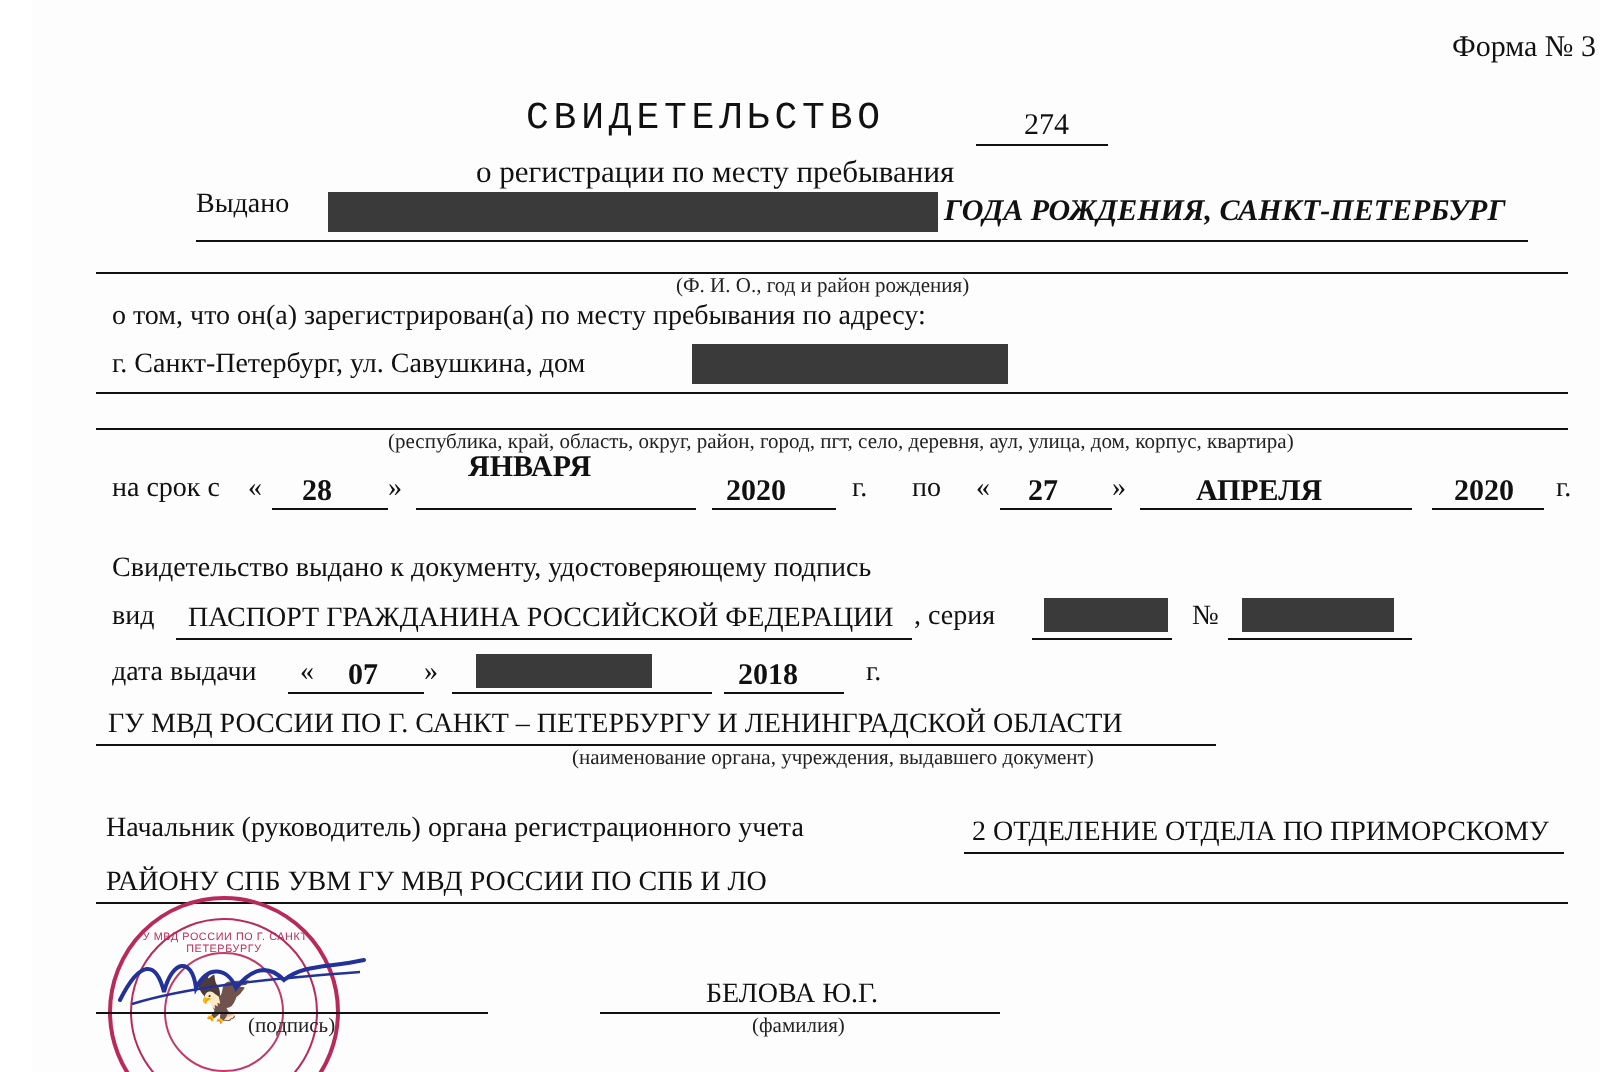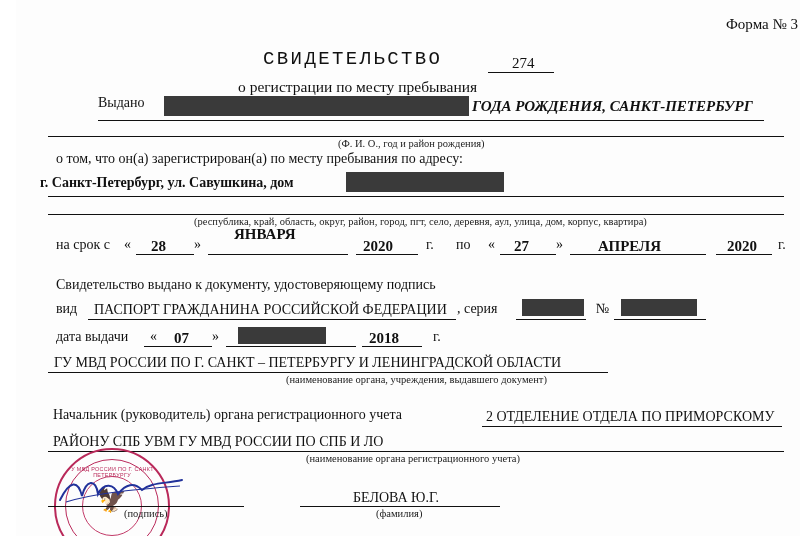--- a/index.html
+++ b/index.html
@@ -130,21 +130,21 @@
   <div class="lbl" style="left:82px; top:95px;">Выдано</div>
   <div class="redact" style="left:148px; top:96px; width:305px; height:20px;"></div>
   <div class="val-bold" style="left:456px; top:98px;font-style:italic;">ГОДА РОЖДЕНИЯ, САНКТ-ПЕТЕРБУРГ</div>
   <div class="line" style="left:82px; top:120px; width:666px;"></div>
 
   <div class="line" style="left:32px; top:136px; width:736px;"></div>
   <div class="lbl-sm" style="left:322px; top:138px;">(Ф. И. О., год и район рождения)</div>
 
   <div class="lbl" style="left:40px; top:151px;">о том, что он(а) зарегистрирован(а) по месту пребывания по адресу:</div>
 
-  <div class="lbl" style="left:24px; top:175px;font-weight:bold;">г. Санкт-Петербург, ул. Савушкина, дом</div>
+  <div class="lbl" style="left:40px; top:175px;">г. Санкт-Петербург, ул. Савушкина, дом</div>
   <div class="redact" style="left:330px; top:172px; width:158px; height:20px;"></div>
   <div class="line" style="left:32px; top:196px; width:736px;"></div>
   <div class="line" style="left:32px; top:214px; width:736px;"></div>
   <div class="lbl-sm" style="left:178px; top:216px;">(республика, край, область, округ, район, город, пгт, село, деревня, аул, улица, дом, корпус, квартира)</div>
 
   <div class="lbl" style="left:40px; top:237px;">на срок с</div>
   <div class="lbl" style="left:108px; top:237px;">«</div>
   <div class="val-bold" style="left:135px; top:238px;">28</div>
   <div class="lbl" style="left:178px; top:237px;">»</div>
   <div class="line" style="left:120px; top:254px; width:58px;"></div>
@@ -189,21 +189,20 @@
 
   <div class="lbl-cap" style="left:38px; top:355px;">ГУ  МВД  РОССИИ  ПО  Г. САНКТ – ПЕТЕРБУРГУ  И  ЛЕНИНГРАДСКОЙ ОБЛАСТИ</div>
   <div class="line" style="left:32px; top:372px; width:560px;"></div>
   <div class="lbl-sm" style="left:270px; top:374px;text-align:center;">(наименование органа, учреждения, выдавшего документ)</div>
 
   <div class="lbl" style="left:37px; top:407px;">Начальник (руководитель) органа регистрационного учета</div>
   <div class="lbl-cap" style="left:470px; top:409px;">2 ОТДЕЛЕНИЕ ОТДЕЛА  ПО ПРИМОРСКОМУ</div>
   <div class="line" style="left:466px; top:426px; width:300px;"></div>
   <div class="lbl-cap" style="left:37px; top:434px;">РАЙОНУ СПБ УВМ  ГУ  МВД РОССИИ  ПО СПБ  И  ЛО</div>
   <div class="line" style="left:32px; top:451px; width:736px;"></div>
-  <div class="lbl-sm" style="left:290px; top:453px;">(наименование органа регистрационного учета)</div>
 
   <div class="stamp">
     <div class="stamp-inner"></div>
     <div class="stamp-eagle">🦅</div>
     <div class="stamp-text" style="top:16px;">ГУ МВД РОССИИ ПО Г. САНКТ-ПЕТЕРБУРГУ</div>
 
   </div>
 
   <svg class="sig-squiggle" viewBox="0 0 130 26" xmlns="http://www.w3.org/2000/svg">
     <path d="M4 22 C14 2, 22 2, 26 18 C30 2, 40 0, 42 16 C48 4, 58 6, 62 16 C70 6, 78 4, 86 12 C96 4, 108 6, 126 2" stroke="#22329a" stroke-width="2" fill="none" stroke-linecap="round"></path>

